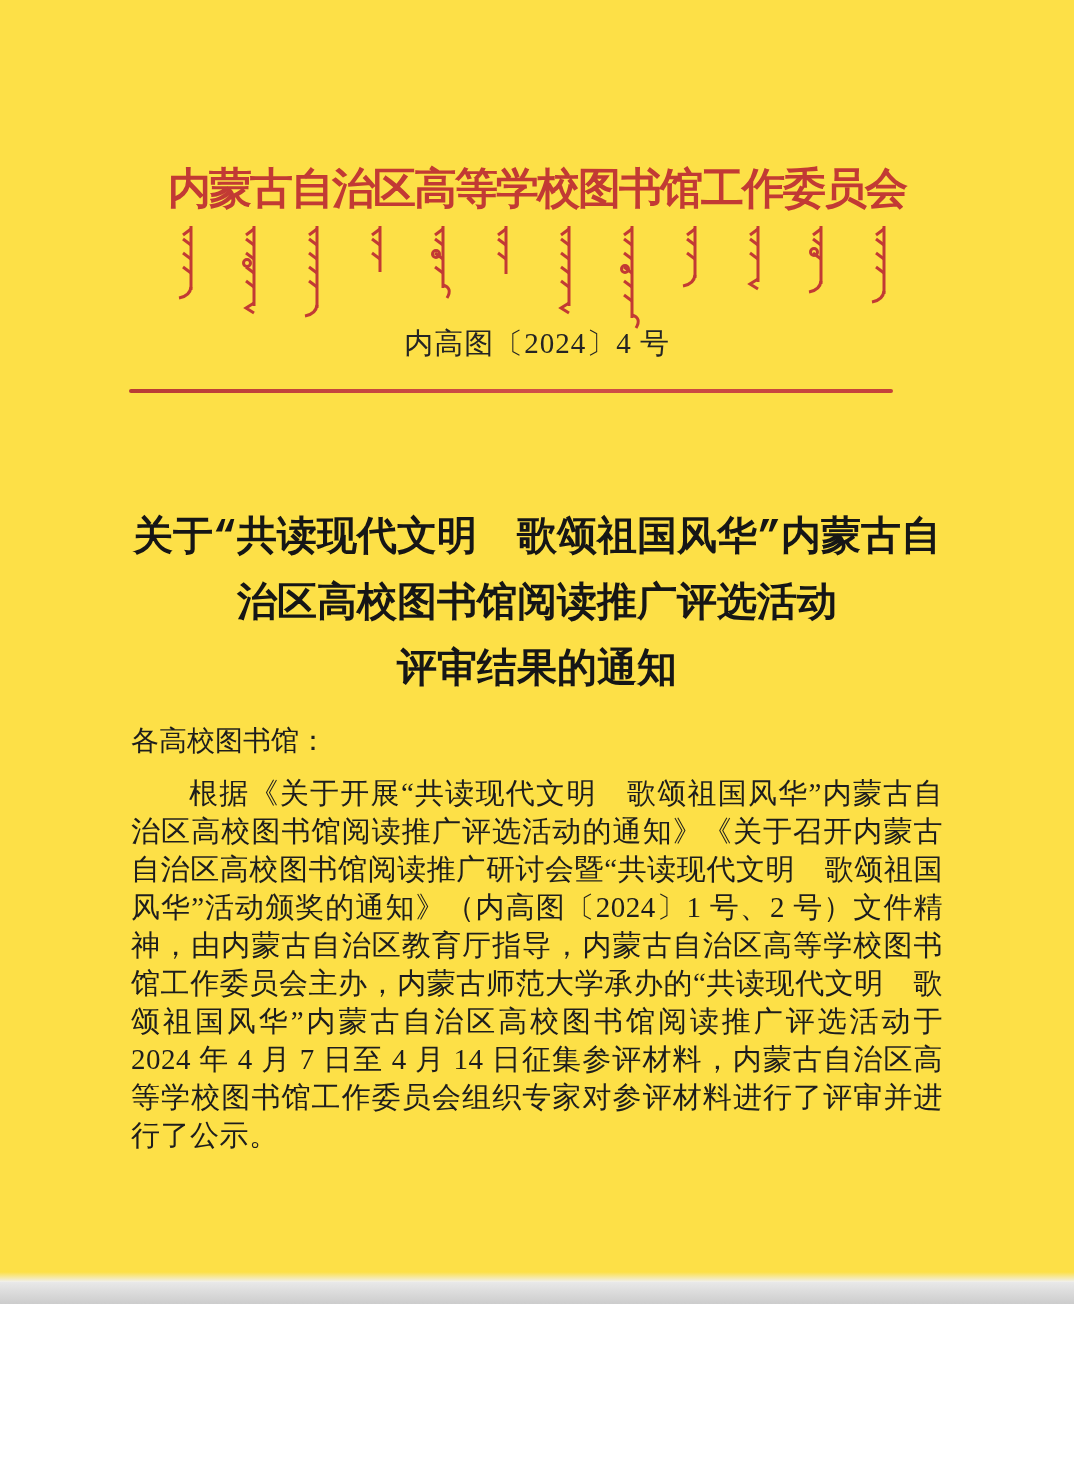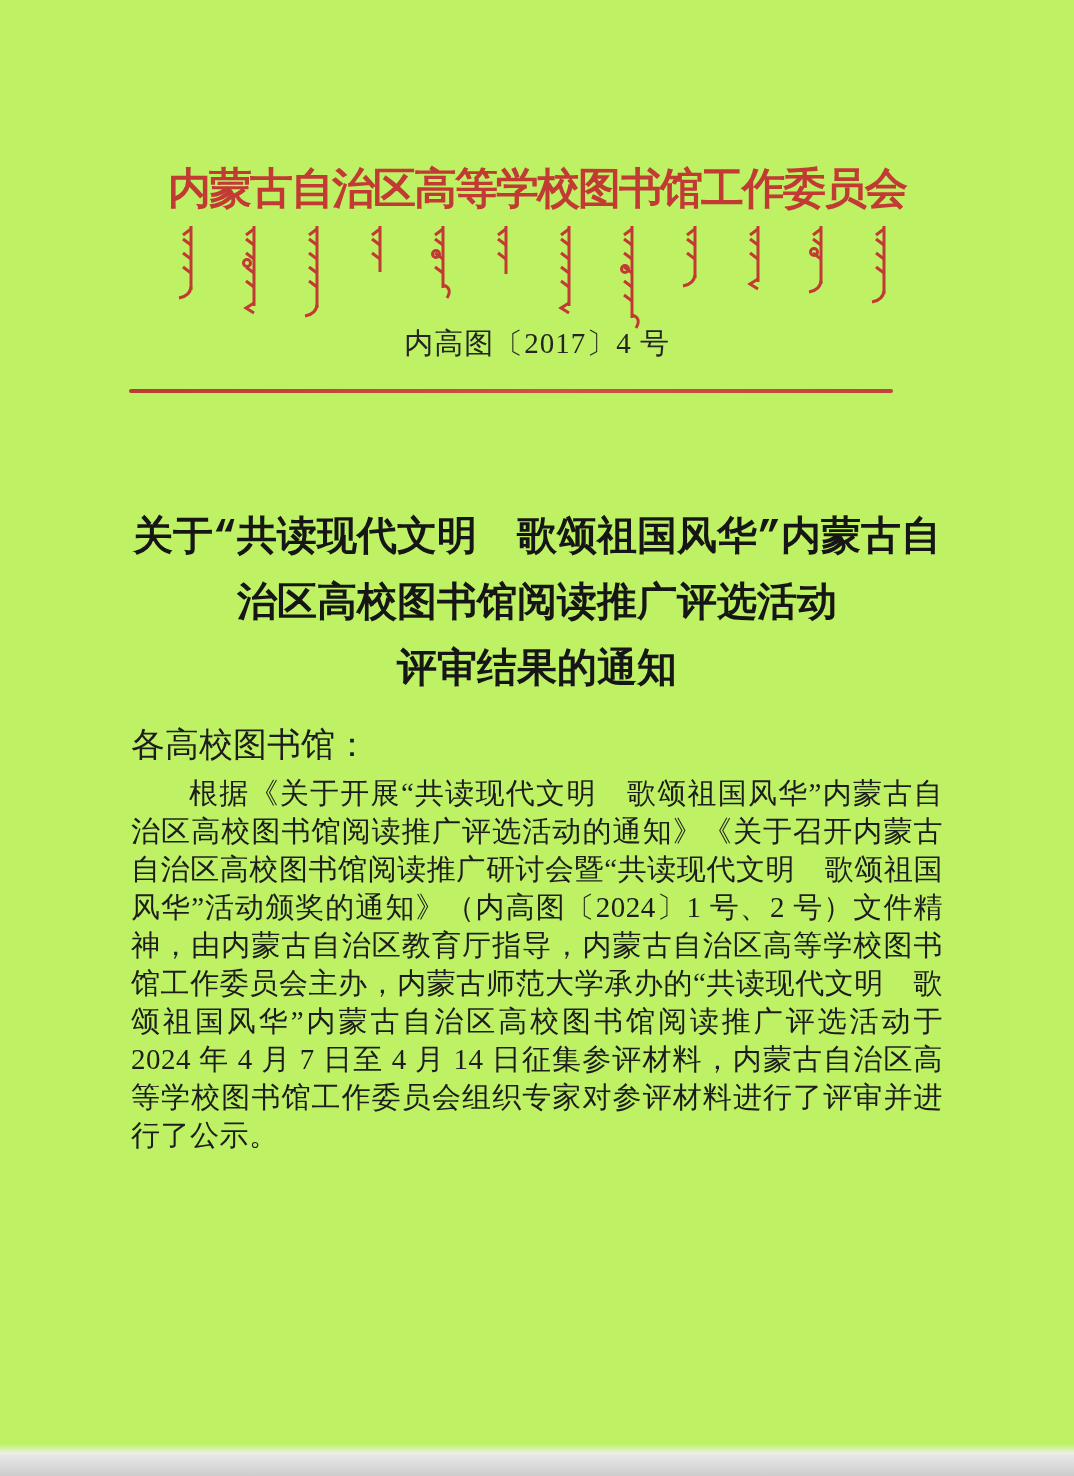--- a/index.html
+++ b/index.html
@@ -1,19 +1,19 @@
 <!DOCTYPE html>
 <html><head>
 <meta charset="utf-8">
 <style>
   html,body{margin:0;padding:0;background:#ffffff;}
   .page{
     position:relative;
-    width:1074px;height:1476px;
-    background:#bef264;
+    width:1074px;height:1304px;
+    background:#fde047;
     overflow:hidden;
     font-family:"Liberation Serif","DejaVu Serif",serif;
     color:#1d1d1d;
   }
   .org-name{
     position:absolute;top:160px;left:0;right:0;
     text-align:center;
     font-family:"Liberation Serif","DejaVu Serif",serif;
     font-weight:700;
     font-size:43px;
@@ -44,21 +44,21 @@
     text-align:center;
     font-family:Liberation Mono, monospace;
     font-weight:700;
     font-size:40px;
     line-height:66px;
     color:#161616;
     letter-spacing:0px;
   }
   .salutation{
     position:absolute;top:722px;left:131px;
-    font-size:34px;
+    font-size:28px;
     color:#1d1d1d;
     text-align:right;
   }
   .body-paragraph{
     position:absolute;top:774px;left:131px;
     width:812px;
     font-size:29px;
     line-height:38px;
     letter-spacing:0.5px;
     text-align:justify;
@@ -175,21 +175,21 @@
       <svg width="30" height="86" viewBox="0 0 30 86" fill="none" stroke="#c23a34" stroke-width="3">
         <path d="M15,3 v68"></path>
         <path d="M15,6 l-8,6"></path>
         <path d="M15,22 l-8,-6"></path>
         <path d="M15,36 l-8,-6"></path>
         <path d="M15,50 l-8,-6"></path>
         <path d="M15,68 q-1,9 -12,11"></path>
       </svg>
     </div>
 
-  <div class="doc-number">内高图〔2017〕4 号</div>
+  <div class="doc-number">内高图〔2024〕4 号</div>
 
   <div class="red-divider"></div>
 
   <div class="notice-title">
     <div>关于“共读现代文明　歌颂祖国风华”内蒙古自</div>
     <div>治区高校图书馆阅读推广评选活动</div>
     <div>评审结果的通知</div>
   </div>
 
   <div class="salutation">各高校图书馆：</div>

